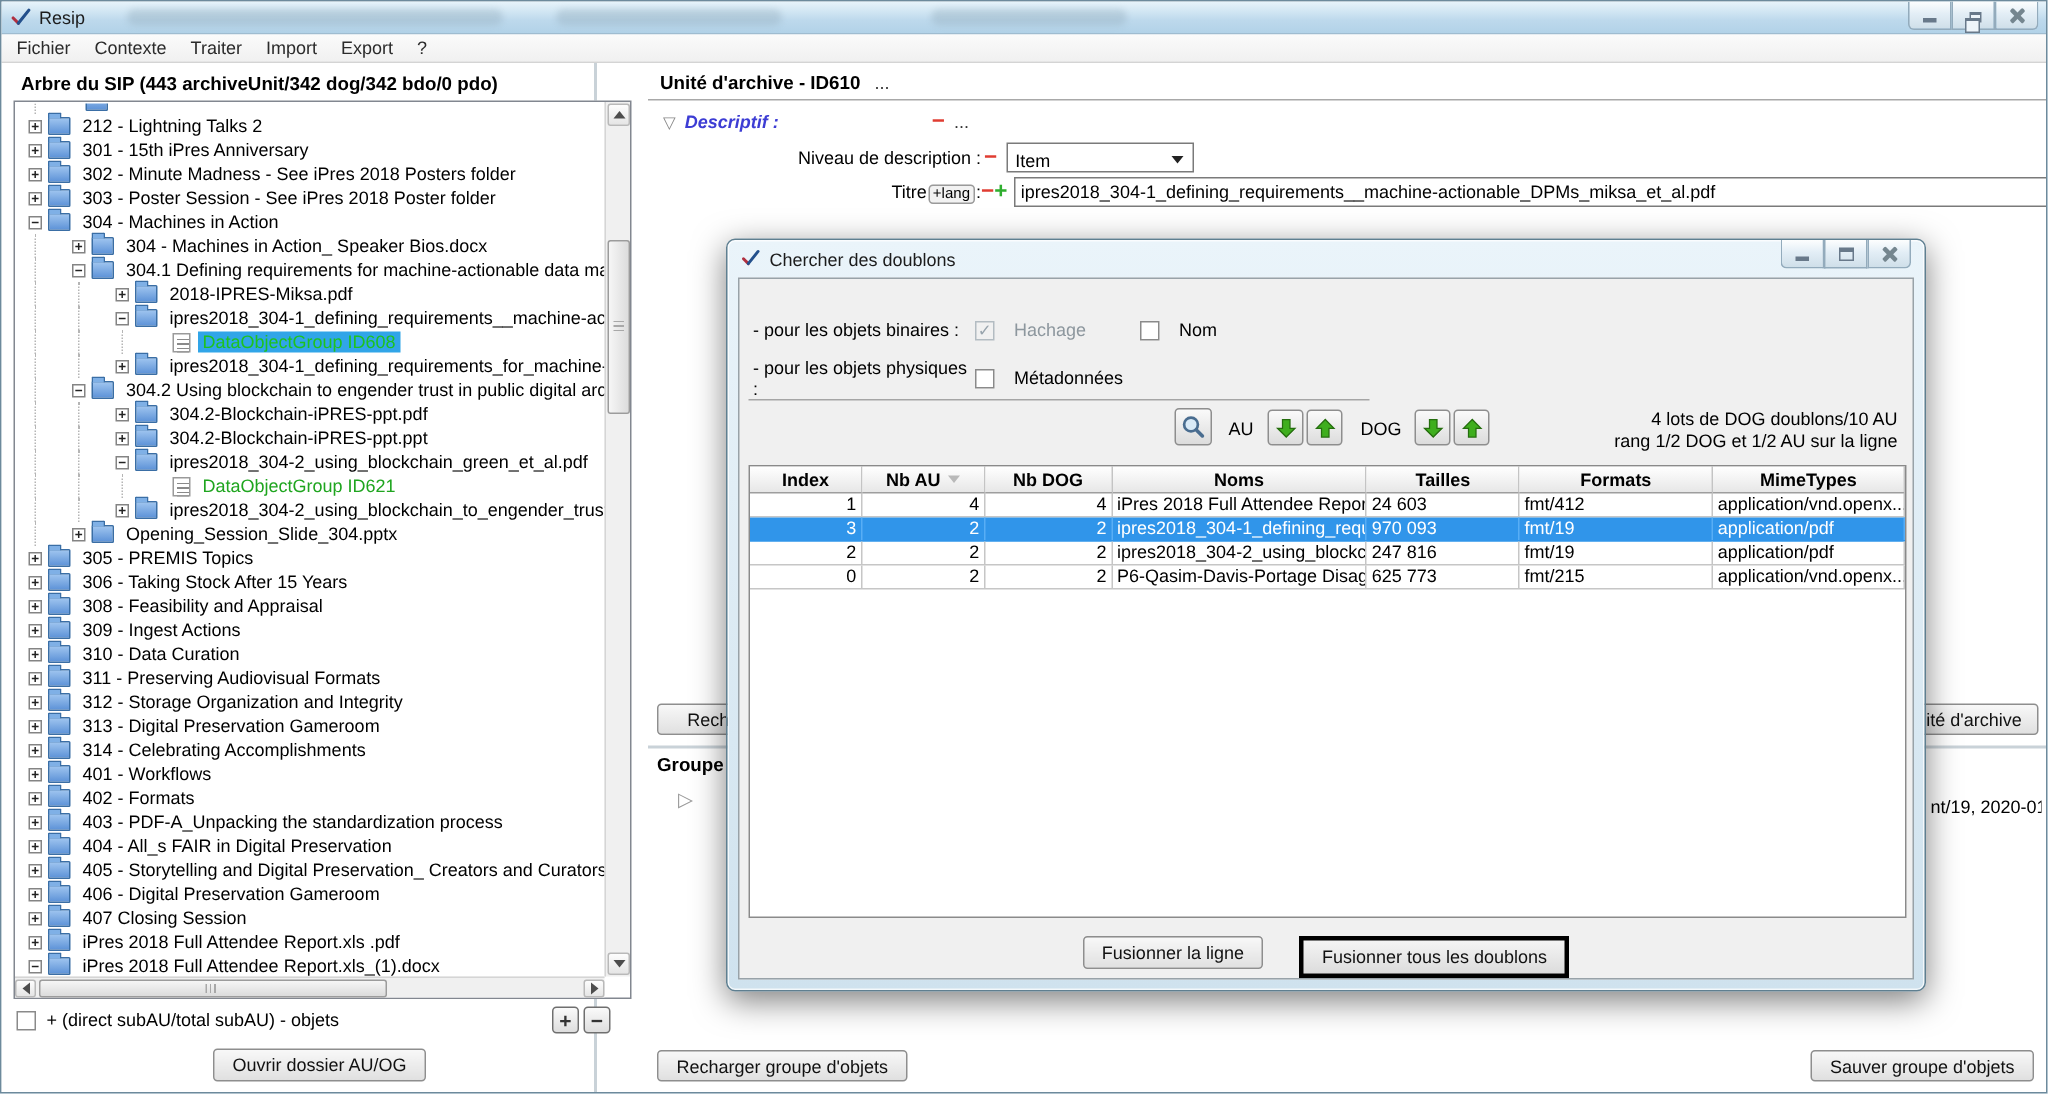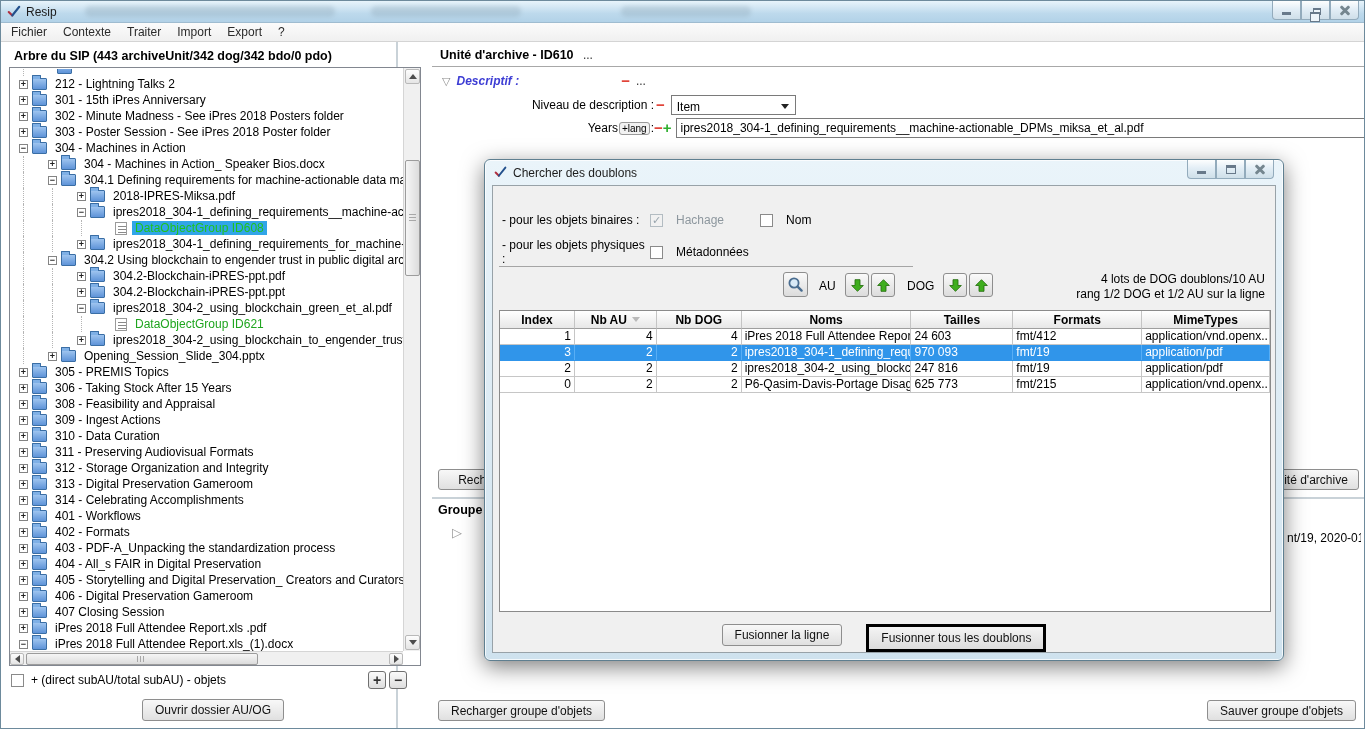--- a/index.html
+++ b/index.html
@@ -452,21 +452,21 @@
     <div class="form-row" style="top:53px;">
       <span class="form-label">Niveau de description :</span>
       <span class="red-minus" style="margin-left:2px;">−</span>
       <span class="select">
         <span>Item</span>
         <span class="sel-arrow"></span>
       </span>
     </div>
 
     <div class="form-row" style="top:76px;">
-      <span class="form-label"><span>Years</span><span class="lang-badge">+lang</span>:</span>
+      <span class="form-label"><span>Titre</span><span class="lang-badge">+lang</span>:</span>
       <span class="red-minus">−</span>
       <span class="green-plus">+</span>
       <input class="titre-input" value="ipres2018_304-1_defining_requirements__machine-actionable_DPMs_miksa_et_al.pdf" style="">
     </div>
 
     <button class="btn stub-btn" style="left:6px; top:427px; width:75px;">Recha</button>
     <button class="btn stub-btn" style="left:841px; top:427px; width:86px; padding:2px 4px;">ité d'archive</button>
 
     <div class="og-divider"></div>
     <div class="og-header">Groupe</div>

